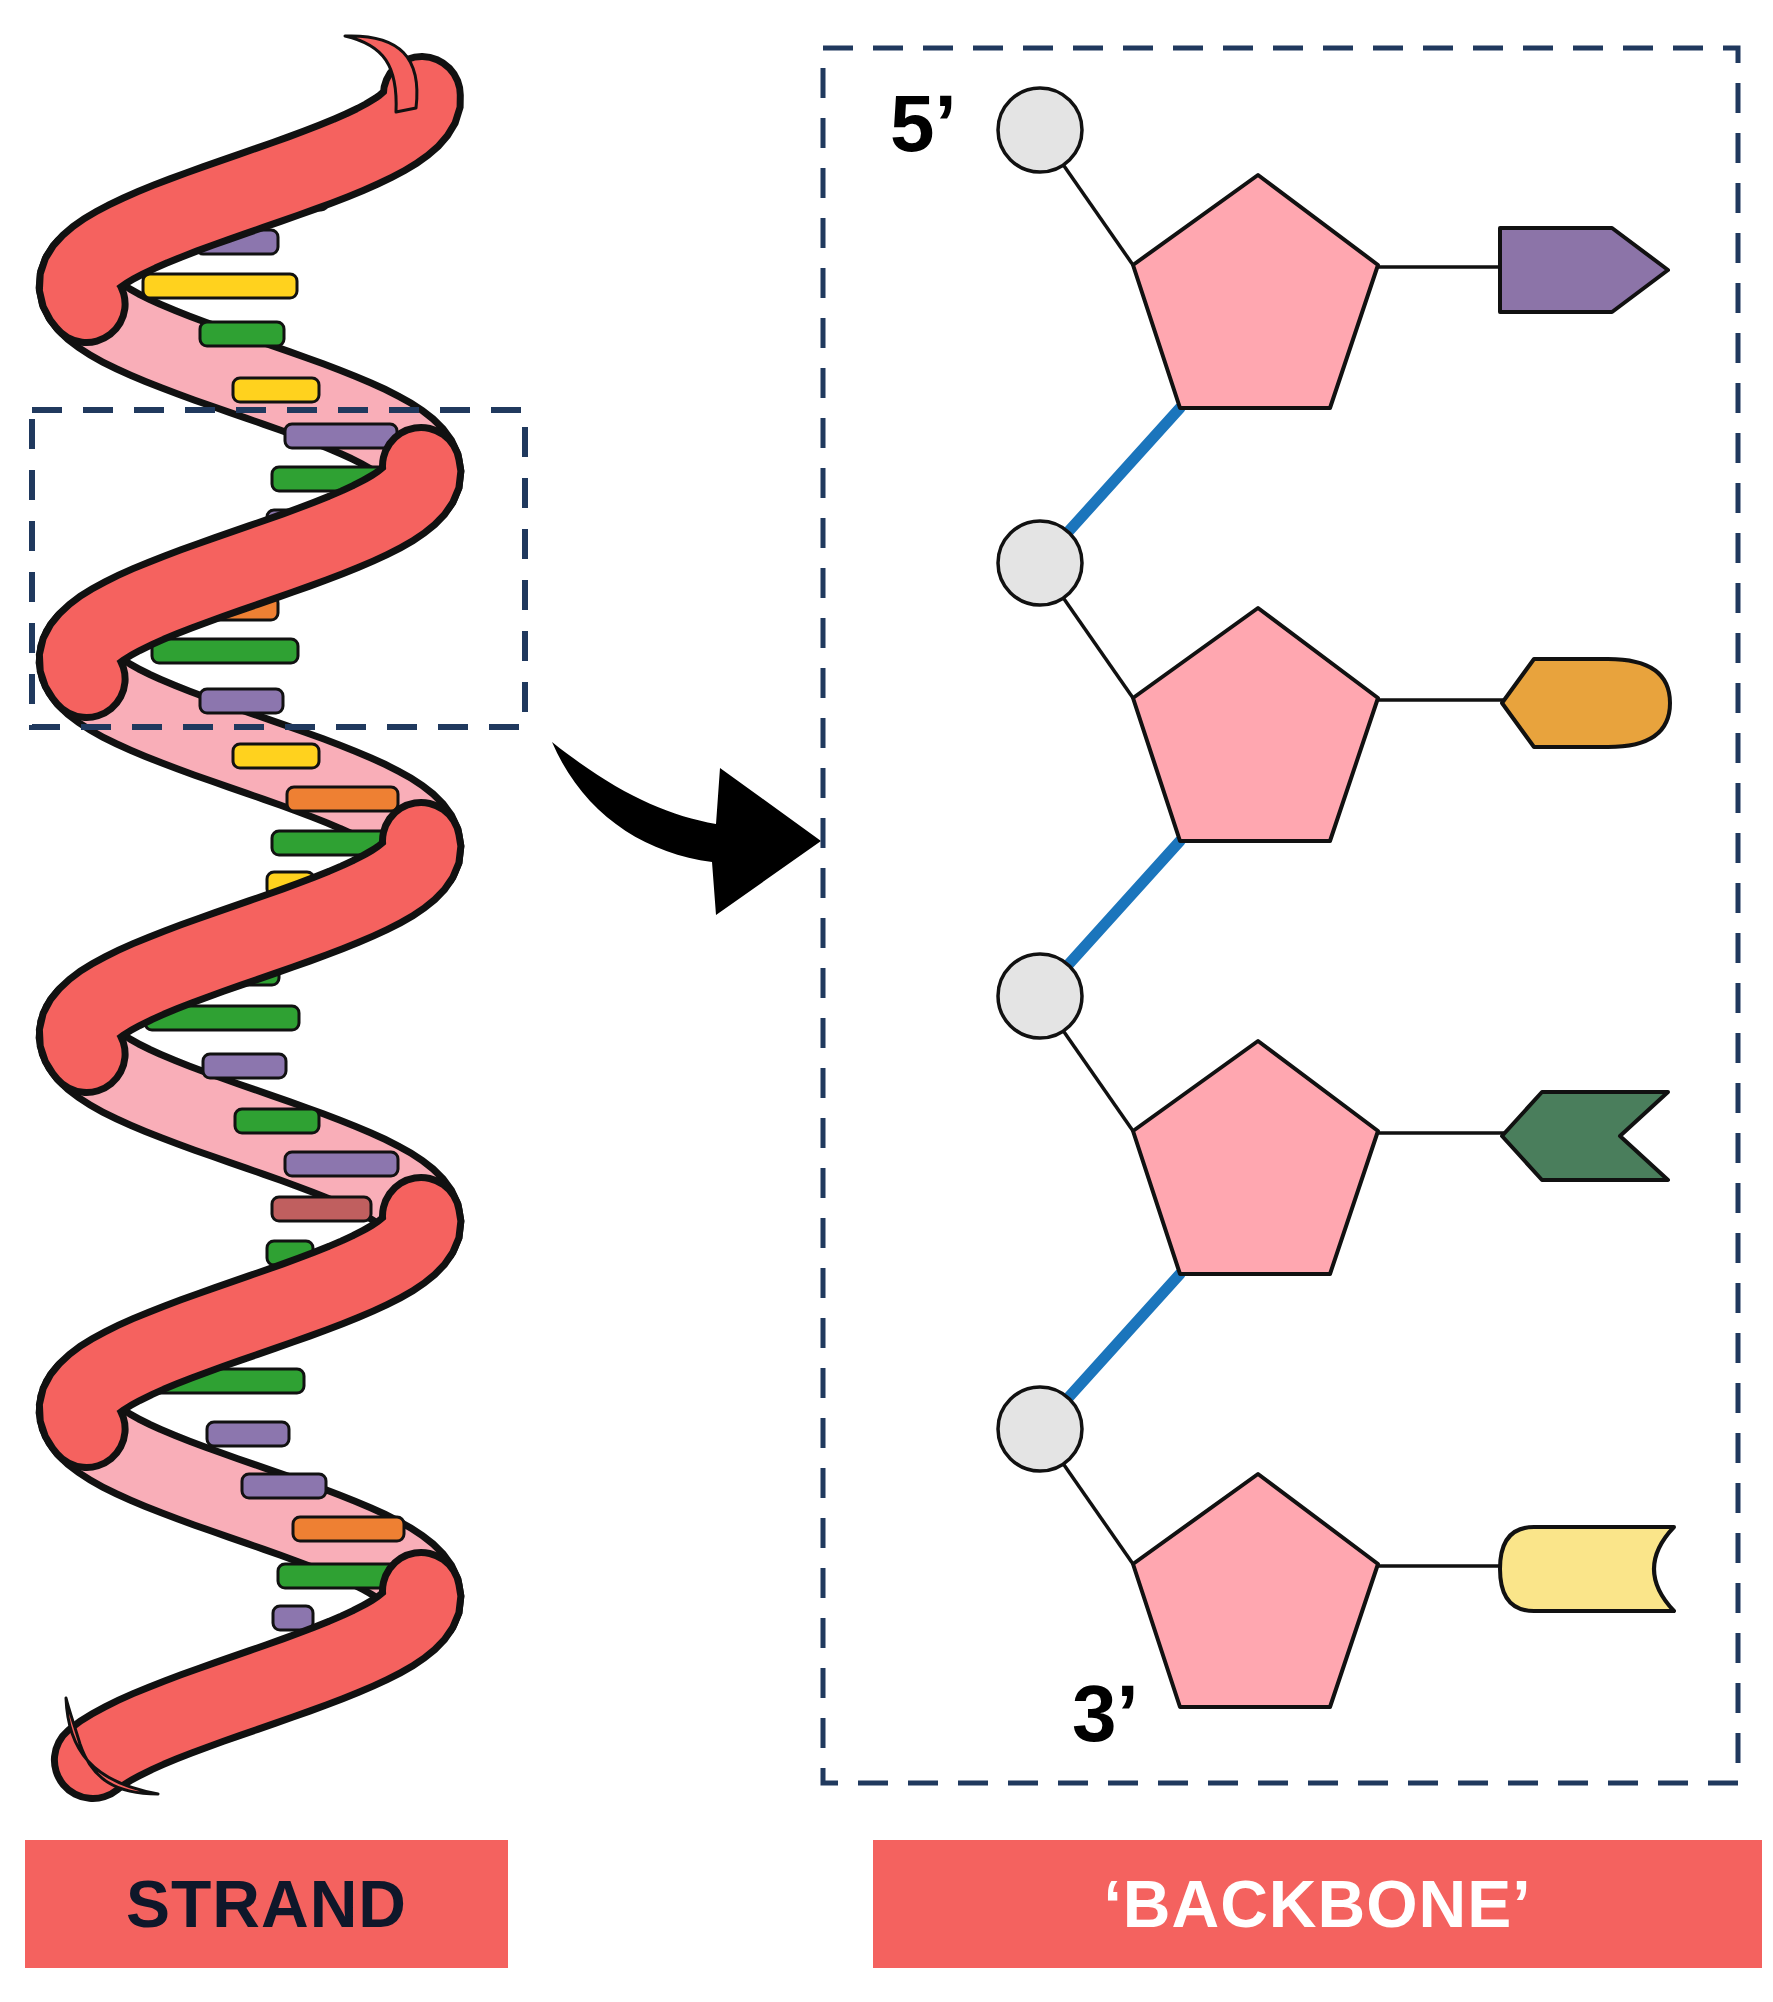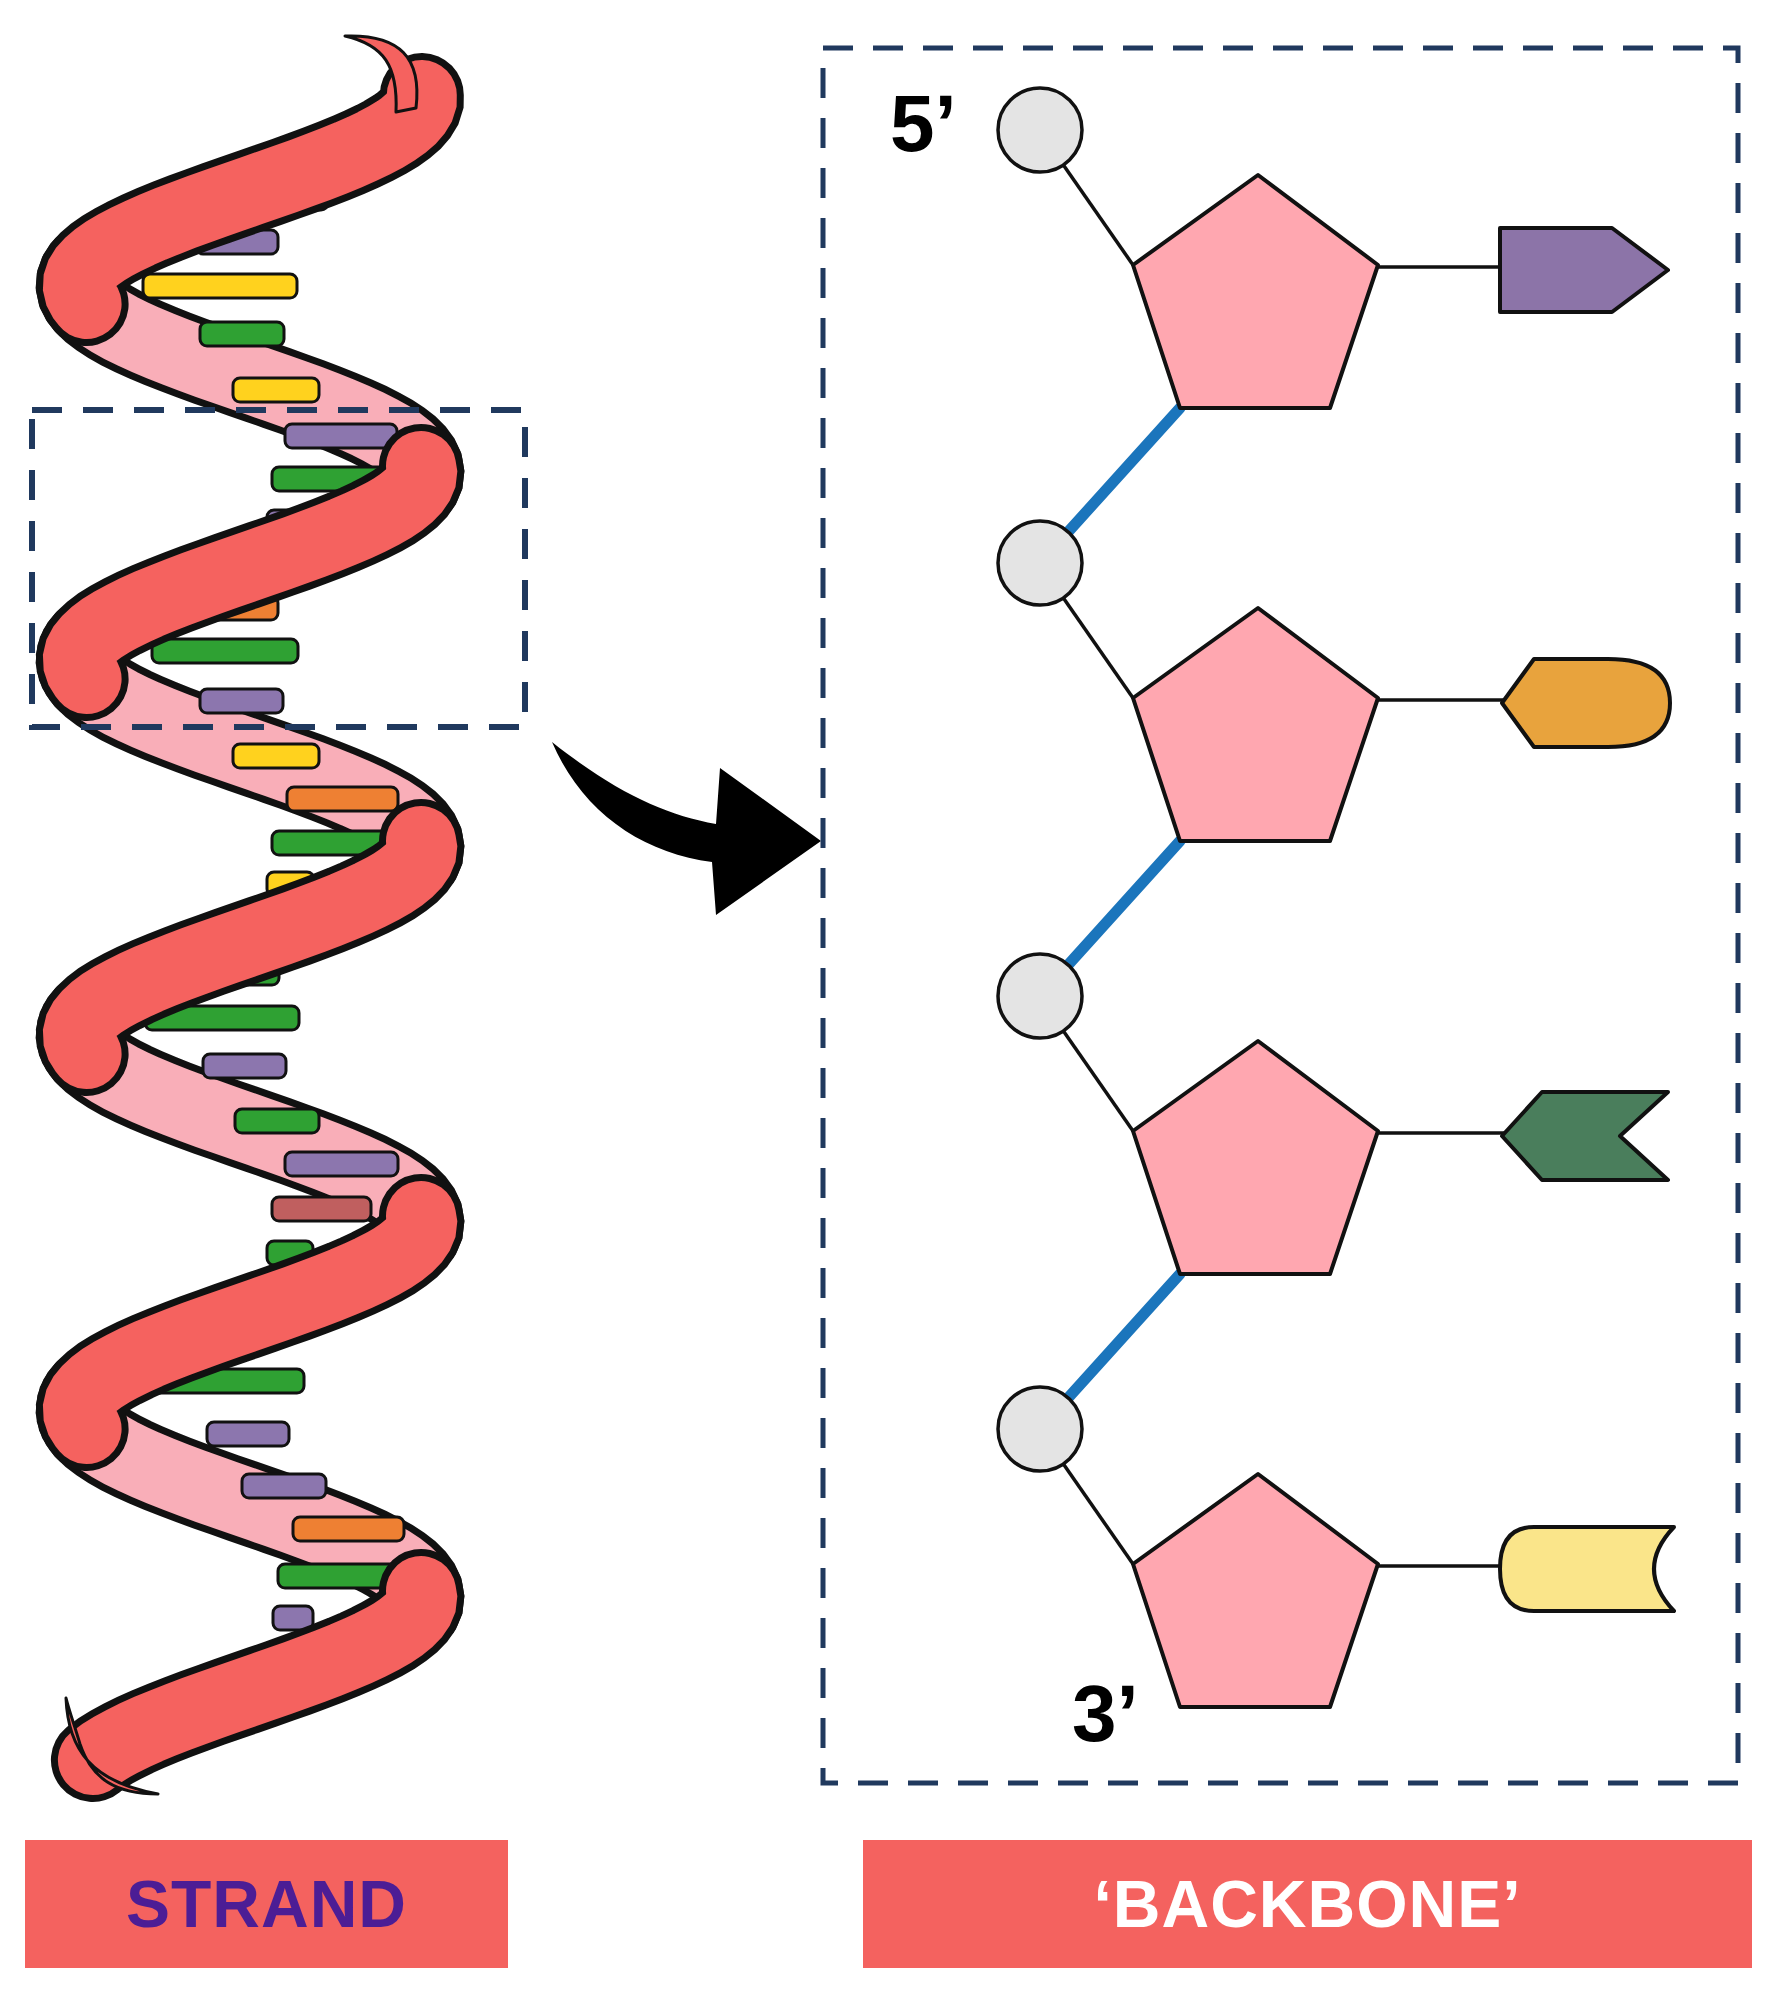--- a/index.html
+++ b/index.html
@@ -118,20 +118,20 @@
           <path d="M1258,1474 L1378,1564 L1330,1707 L1180,1707 L1133,1564 Z" fill="#FFA7B0" stroke="#111111" stroke-width="4" stroke-linejoin="round"></path>
           <circle cx="1040" cy="1429" r="42" fill="#E4E4E4" stroke="#111111" stroke-width="3.5"></circle>
           <path d="M1534,1527 L1674,1527 Q1634,1569 1674,1611 L1534,1611 Q1500,1611 1500,1569 Q1500,1527 1534,1527 Z" fill="#FAE58A" stroke="#111111" stroke-width="4" stroke-linejoin="round"></path>
         </g>
       </g>
   </svg>
 
   <div id="five-prime" class="prime-label" style="color: rgb(0, 0, 0);">5’</div>
   <div id="three-prime" class="prime-label" style="color: rgb(0, 0, 0);">3’</div>
 
-  <div id="strand-banner" class="banner" style="background: rgb(244, 98, 95); color: #4c1d95;">
+  <div id="strand-banner" class="banner" style="background: rgb(244, 98, 95); color: #0f172a;">
     <span>STRAND</span>
   </div>
-  <div id="backbone-banner" class="banner" style="background: rgb(244, 98, 95); color: rgb(255, 255, 255);">
+  <div id="backbone-banner" class="banner" style="background: rgb(244, 98, 95); color: rgb(255, 255, 255); margin-left: 10px;">
     <span>‘BACKBONE’</span>
   </div>
 
 </div>
 
 </body></html>

